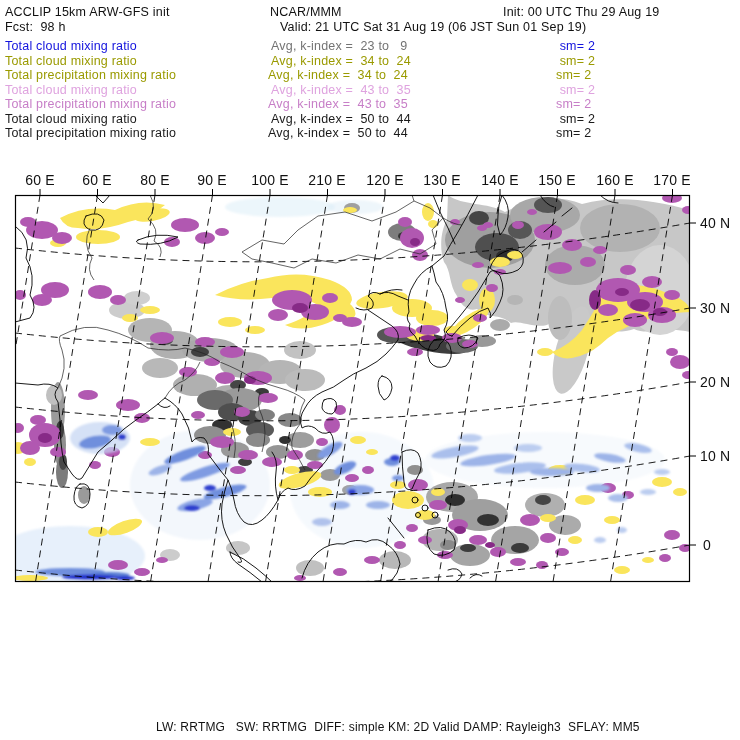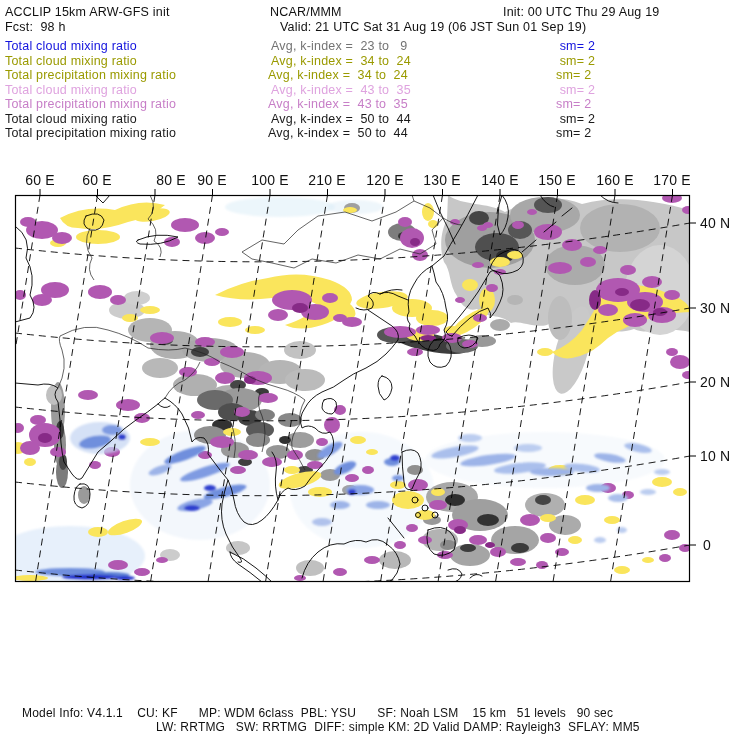--- a/index.html
+++ b/index.html
@@ -47,21 +47,21 @@
     <span class="t" style="left: 268px; top: 113px; color: rgb(26, 26, 26);"> Avg, k-index =  50 to  44</span>
     <span class="t" style="left: 556px; top: 113px; color: rgb(26, 26, 26);"> sm= 2</span>
 
     <span class="t" style="left: 5px; top: 127px; color: rgb(26, 26, 26);">Total precipitation mixing ratio</span>
     <span class="t" style="left: 268px; top: 127px; color: rgb(26, 26, 26);">Avg, k-index =  50 to  44</span>
     <span class="t" style="left: 556px; top: 127px; color: rgb(26, 26, 26);">sm= 2</span>
   </div>
 
   <span class="t axis lon" style="left:40px;top:174px;">60 E</span>
   <span class="t axis lon" style="left:97px;top:174px;">60 E</span>
-  <span class="t axis lon" style="left:155px;top:174px;margin-left:16px;">80 E</span>
+  <span class="t axis lon" style="left:155px;top:174px;">80 E</span>
   <span class="t axis lon" style="left:212px;top:174px;">90 E</span>
   <span class="t axis lon" style="left:270px;top:174px;">100 E</span>
   <span class="t axis lon" style="left:327px;top:174px;">210 E</span>
   <span class="t axis lon" style="left:385px;top:174px;">120 E</span>
   <span class="t axis lon" style="left:442px;top:174px;">130 E</span>
   <span class="t axis lon" style="left:500px;top:174px;">140 E</span>
   <span class="t axis lon" style="left:557px;top:174px;">150 E</span>
   <span class="t axis lon" style="left:615px;top:174px;">160 E</span>
   <span class="t axis lon" style="left:672px;top:174px;">170 E</span>
 
@@ -494,16 +494,15 @@
           <line x1="672.5" y1="189" x2="672.5" y2="195"></line>
         <line x1="690" y1="223" x2="696" y2="223"></line>
           <line x1="690" y1="308" x2="696" y2="308"></line>
         <line x1="690" y1="382" x2="696" y2="382"></line>
           <line x1="690" y1="456" x2="696" y2="456"></line>
         <line x1="690" y1="545" x2="696" y2="545"></line>
       </g>
     </g>
   </svg>
 
-  <span class="t footer" style="left:22px;top:707px;">Model Info: V4.1.1    CU: KF      MP: WDM 6class  PBL: YSU      SF: Noah LSM    15 km   51 levels   90 sec</span>
   <span class="t footer" style="left:156px;top:721px;">LW: RRTMG   SW: RRTMG  DIFF: simple KM: 2D Valid DAMP: Rayleigh3  SFLAY: MM5</span>
 
 </div>
 
 </body></html>

